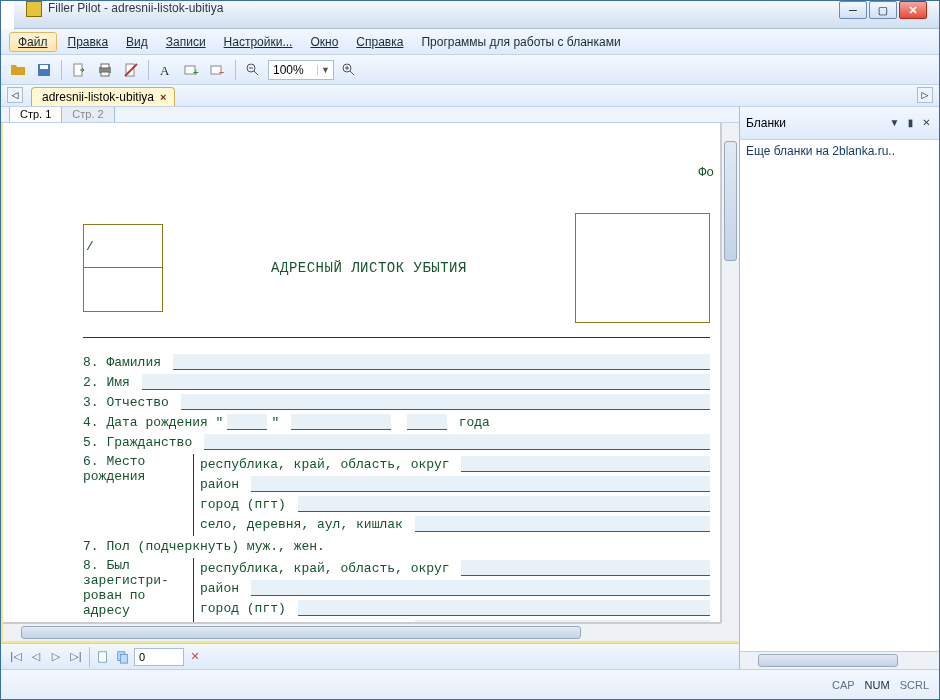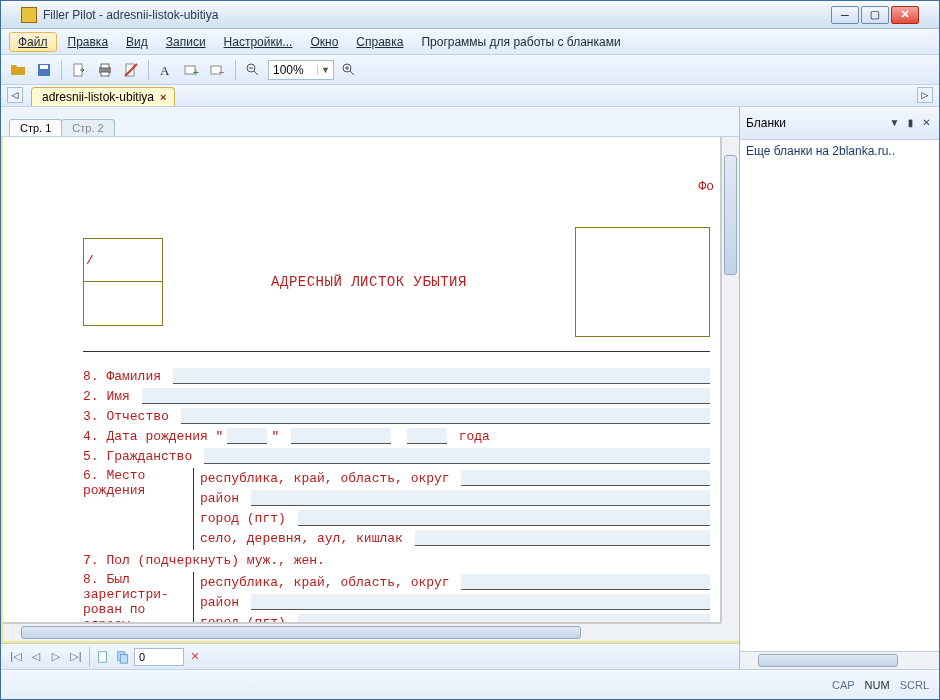--- a/index.html
+++ b/index.html
@@ -1,18 +1,18 @@
 <!DOCTYPE html>
 <html><head>
 <meta charset="utf-8">
 <style>
 * { box-sizing: border-box; margin: 0; padding: 0; }
 body { font-family: "Segoe UI", Tahoma, sans-serif; font-size: 12px; background: #d4e4f4; overflow: hidden; }
 .window { width: 940px; height: 700px; border: 1px solid #3a6ea5; background: #fff; display: flex; flex-direction: column; }
-.titlebar { height: 28px; background: linear-gradient(#f8fafc,#e6eef8 40%,#d0dff0); display: flex; align-items: center; padding: 0 20px; border-bottom: 1px solid #a7bdd6; }
+.titlebar { height: 28px; background: linear-gradient(#f8fafc,#e6eef8 40%,#d0dff0); display: flex; align-items: flex-start; padding: 0 12px; border-bottom: 1px solid #a7bdd6; margin-left: 13px; }
 .titlebar .app-icon { width: 16px; height: 16px; background: #e6c23d; border: 1px solid #8a6c00; margin-right: 6px; }
 .titlebar .title { flex: 1; color: #2a3a4a; font-size: 12px; }
 .winbtns { display: flex; gap: 2px; }
 .winbtn { width: 28px; height: 18px; border: 1px solid #6a8ab0; background: linear-gradient(#f3f8ff,#cfe0f4); border-radius: 2px; display: flex; align-items: center; justify-content: center; font-size: 11px; cursor: pointer; }
 .winbtn.close { background: linear-gradient(#f5a79c,#e44b3a); border-color: #b02a1a; color: #fff; font-weight: bold; }
 .menubar { height: 26px; background: linear-gradient(#f3f8ff,#dfeafa); display: flex; align-items: center; padding: 0 8px; gap: 4px; border-bottom: 1px solid #c0d2e8; }
 .menu-item { padding: 3px 7px; color: #1a2a3a; cursor: pointer; border-radius: 3px; }
 .menu-item.active { border: 1px solid #e8b755; background: linear-gradient(#fff5dd,#ffe7a8); padding: 2px 8px; }
 .toolbar { height: 30px; background: linear-gradient(#f3f8ff,#dfeafa); display: flex; align-items: center; padding: 0 6px; gap: 4px; border-bottom: 1px solid #c0d2e8; }
 .tbtn { width: 22px; height: 22px; display: flex; align-items: center; justify-content: center; cursor: pointer; border-radius: 3px; }
@@ -23,31 +23,31 @@
 .zoom-box .dd { width: 16px; text-align: center; cursor: pointer; border-left: 1px solid #ccc; font-size: 9px; color: #555; }
 .highlight-btn { border: 1px solid #6a8fbf; background: #e8f0fb; padding: 2px 8px; border-radius: 2px; cursor: pointer; }
 .tabrow { height: 22px; background: linear-gradient(#f3f8ff,#dfeafa); display: flex; align-items: flex-end; padding-left: 30px; border-bottom: 1px solid #c0d2e8; position: relative; }
 .tabrow .nav-l, .tabrow .nav-r { position: absolute; top: 2px; width: 16px; height: 16px; border: 1px solid #a7bdd6; background: #eef4fc; font-size: 9px; display: flex; align-items: center; justify-content: center; cursor: pointer; }
 .tabrow .nav-l { left: 6px; }
 .tabrow .nav-r { right: 6px; }
 .doc-tab { background: #fff8d0; border: 1px solid #d0b04a; border-bottom: none; padding: 2px 8px 2px 10px; border-radius: 4px 4px 0 0; display: flex; align-items: center; gap: 6px; font-size: 12px; }
 .doc-tab .close-x { color: #7a2a1a; font-weight: bold; cursor: pointer; font-size: 11px; }
 .workspace { flex: 1; display: flex; min-height: 0; }
 .main-pane { flex: 1; display: flex; flex-direction: column; min-width: 0; }
-.page-tabs { height: 30px; background: #eef4fc; display: flex; align-items: flex-end; padding-left: 8px; border-bottom: 1px solid #c0d2e8; gap: 0; }
+.page-tabs { height: 16px; background: #eef4fc; display: flex; align-items: flex-end; padding-left: 8px; border-bottom: 1px solid #c0d2e8; gap: 0; }
 .page-tab { border: 1px solid #a7bdd6; border-bottom: none; background: #fdfdfd; padding: 2px 10px; font-size: 11px; border-radius: 3px 3px 0 0; margin-right: -1px; cursor: pointer; }
 .page-tab.inactive { background: #e6edf7; color: #888; }
 .canvas-wrap { flex: 1; background: #f9f8f3; position: relative; border: 2px solid #f3e78a; border-top: none; border-right: none; overflow: hidden; }
 .canvas-scroll { position: absolute; inset: 0 18px 18px 0; overflow: hidden; background: #fff; border-right: 1px solid #ccc; border-bottom: 1px solid #ccc; }
 .scrollbar-v { position: absolute; right: 0; top: 0; bottom: 18px; width: 18px; background: #eef1f6; border-left: 1px solid #ccc; }
 .scrollbar-v .thumb { position: absolute; left: 2px; right: 2px; top: 18px; height: 120px; background: linear-gradient(#e1e9f4,#c3d3e7); border: 1px solid #9ab; border-radius: 3px; cursor: pointer; }
 .scrollbar-h { position: absolute; left: 0; right: 18px; bottom: 0; height: 18px; background: #eef1f6; border-top: 1px solid #ccc; }
 .scrollbar-h .thumb { position: absolute; top: 2px; bottom: 2px; left: 18px; width: 560px; background: linear-gradient(#e1e9f4,#c3d3e7); border: 1px solid #9ab; border-radius: 3px; cursor: pointer; }
 .scroll-corner { position: absolute; right: 0; bottom: 0; width: 18px; height: 18px; background: #eef1f6; }
-.doc { padding: 20px 10px 10px 80px; font-family: "Courier New", monospace; font-size: 13px; color: #b91c1c; position: relative; }
+.doc { padding: 20px 10px 10px 80px; font-family: "Courier New", monospace; font-size: 13px; color: #14532d; position: relative; }
 .photo-label { position: absolute; right: 6px; top: 42px; font-family: "Courier New", monospace; font-size: 13px; }
 .header-row { display: flex; align-items: center; gap: 30px; margin: 70px 0 14px 0; }
 .small-boxes { display: flex; flex-direction: column; }
 .small-box { width: 80px; height: 44px; border: 1px solid #8a7a1a; display: flex; align-items: center; padding-left: 2px; }
 .small-box + .small-box { border-top: none; }
 .big-box { width: 135px; height: 110px; border: 1px solid #8a7a1a; }
 .doc-title { flex: 1; text-align: center; font-size: 14px; letter-spacing: 0.5px; }
 .hr-line { border: none; border-top: 1px solid #333; margin: 6px 0 16px 0; }
 .form-line { display: flex; gap: 4px; margin: 2px 0; line-height: 18px; }
 .form-line .lbl { white-space: pre; }

